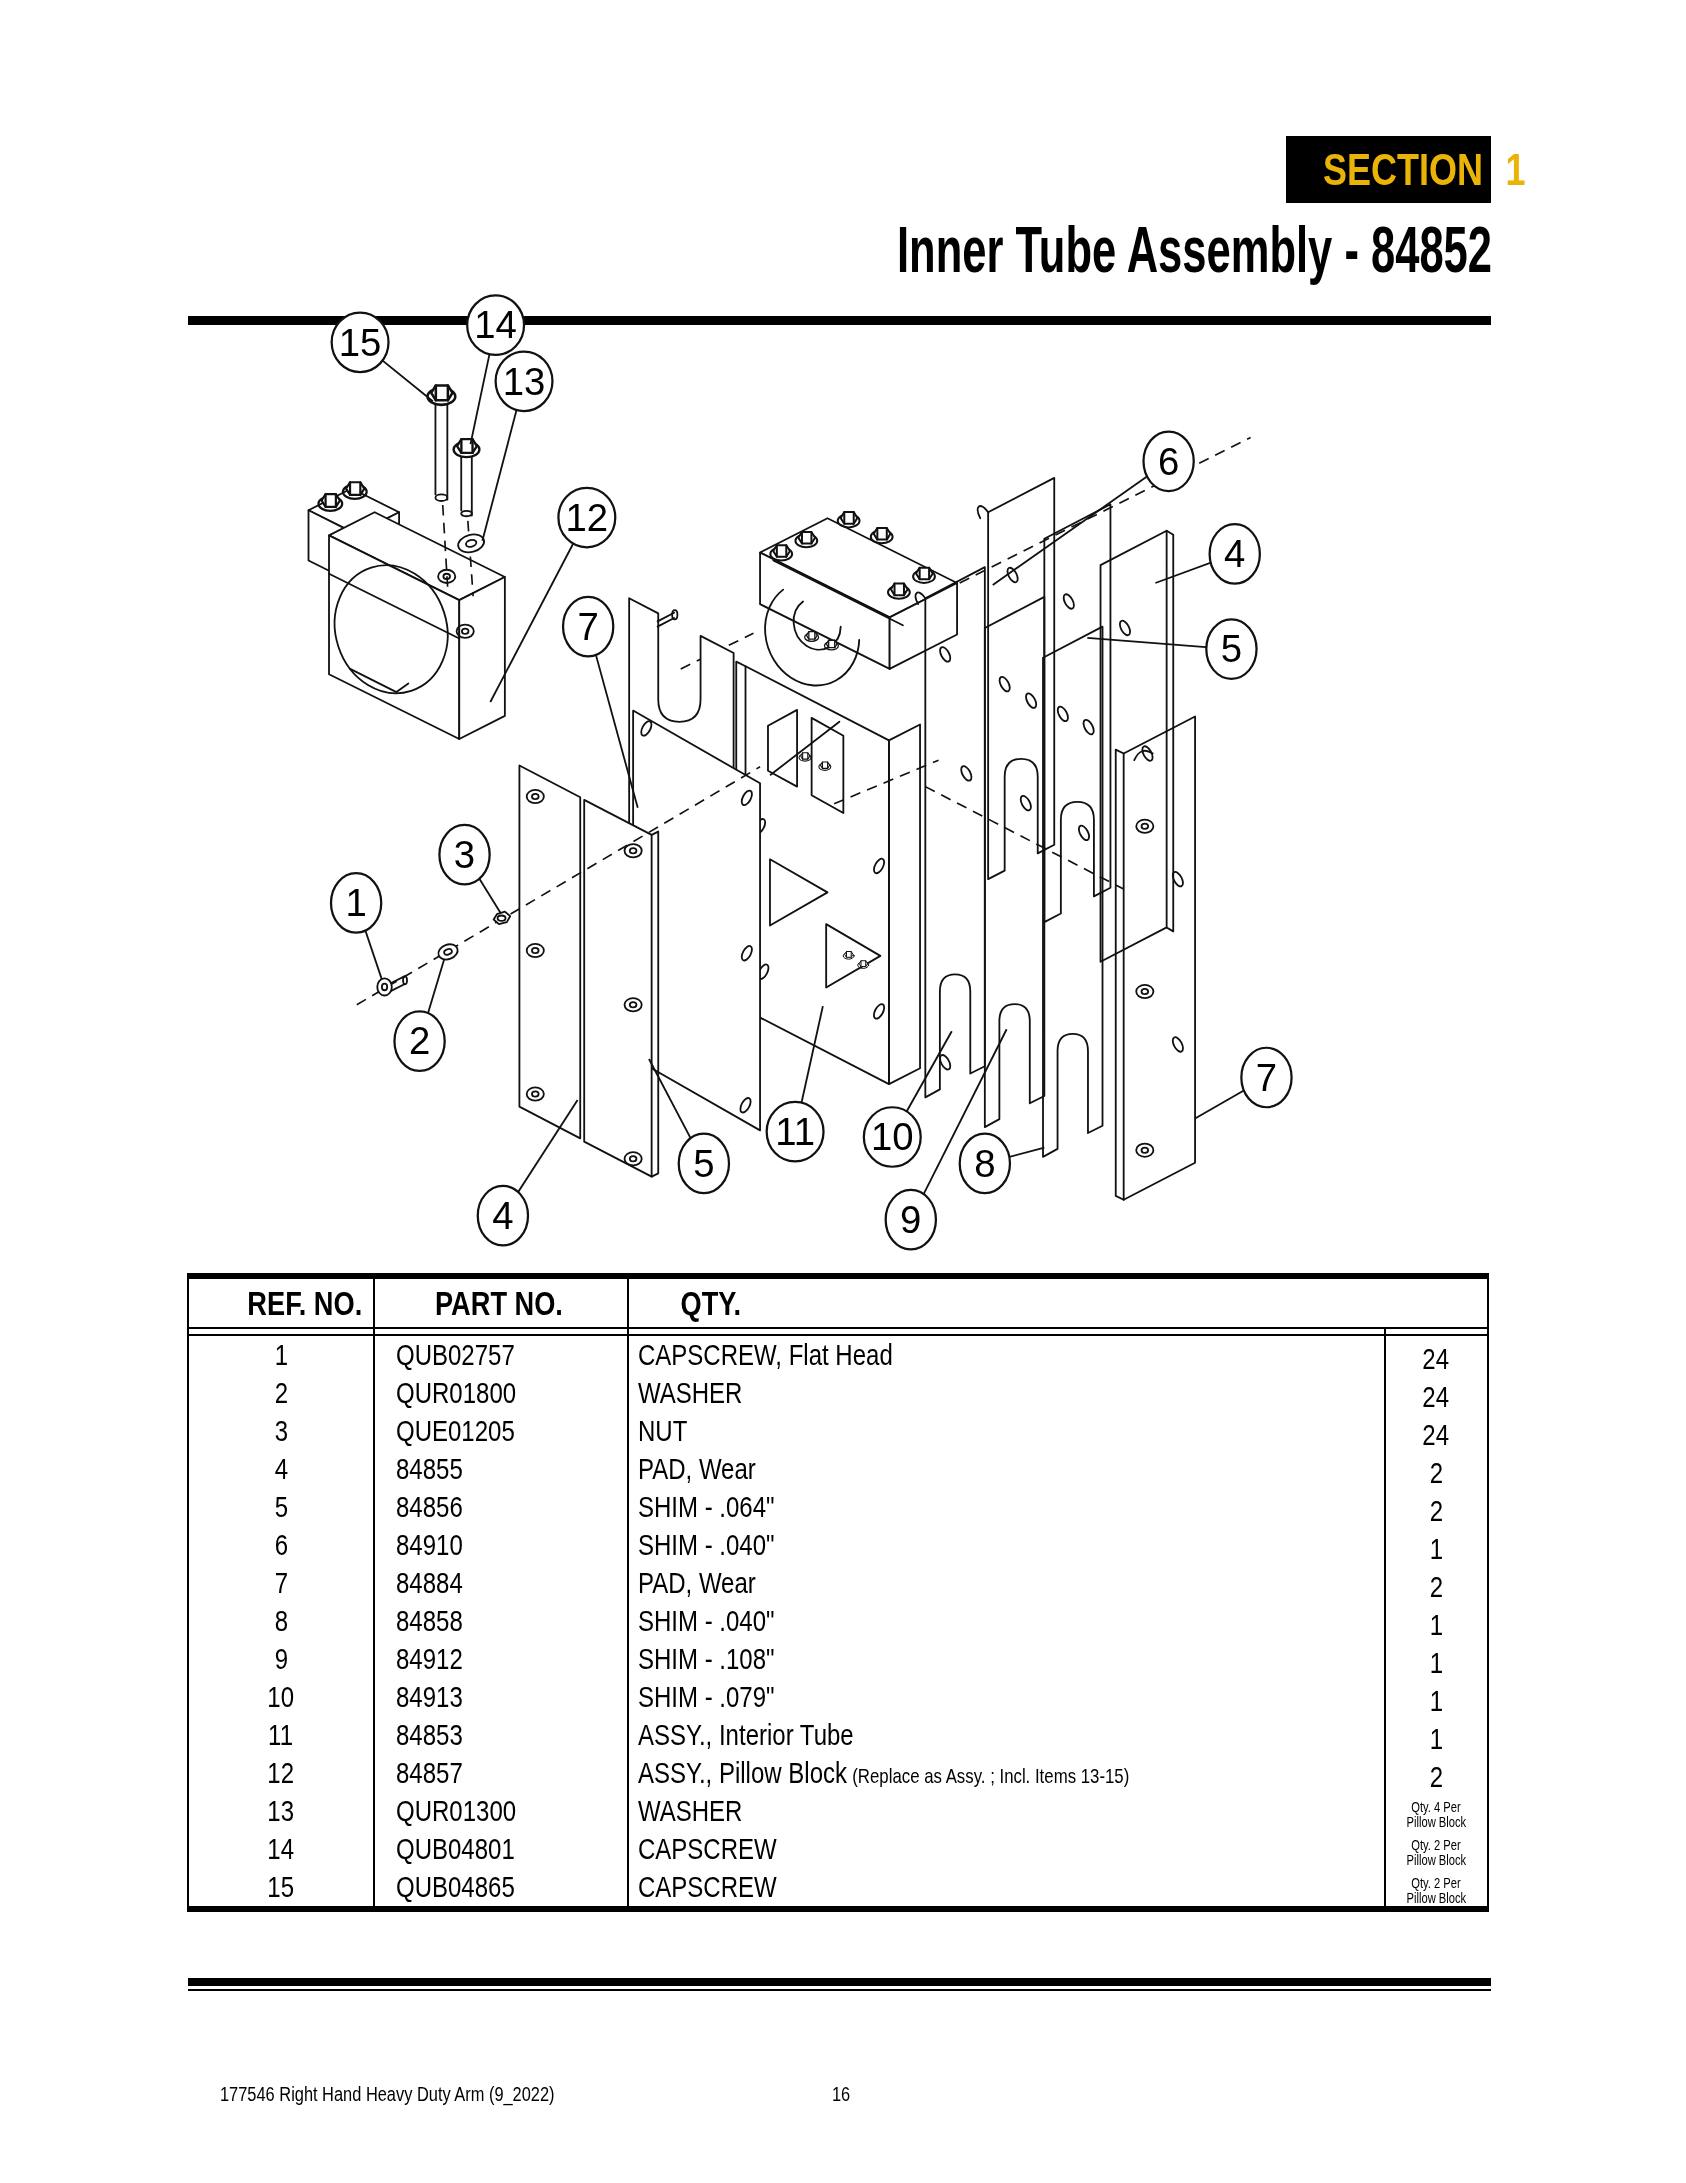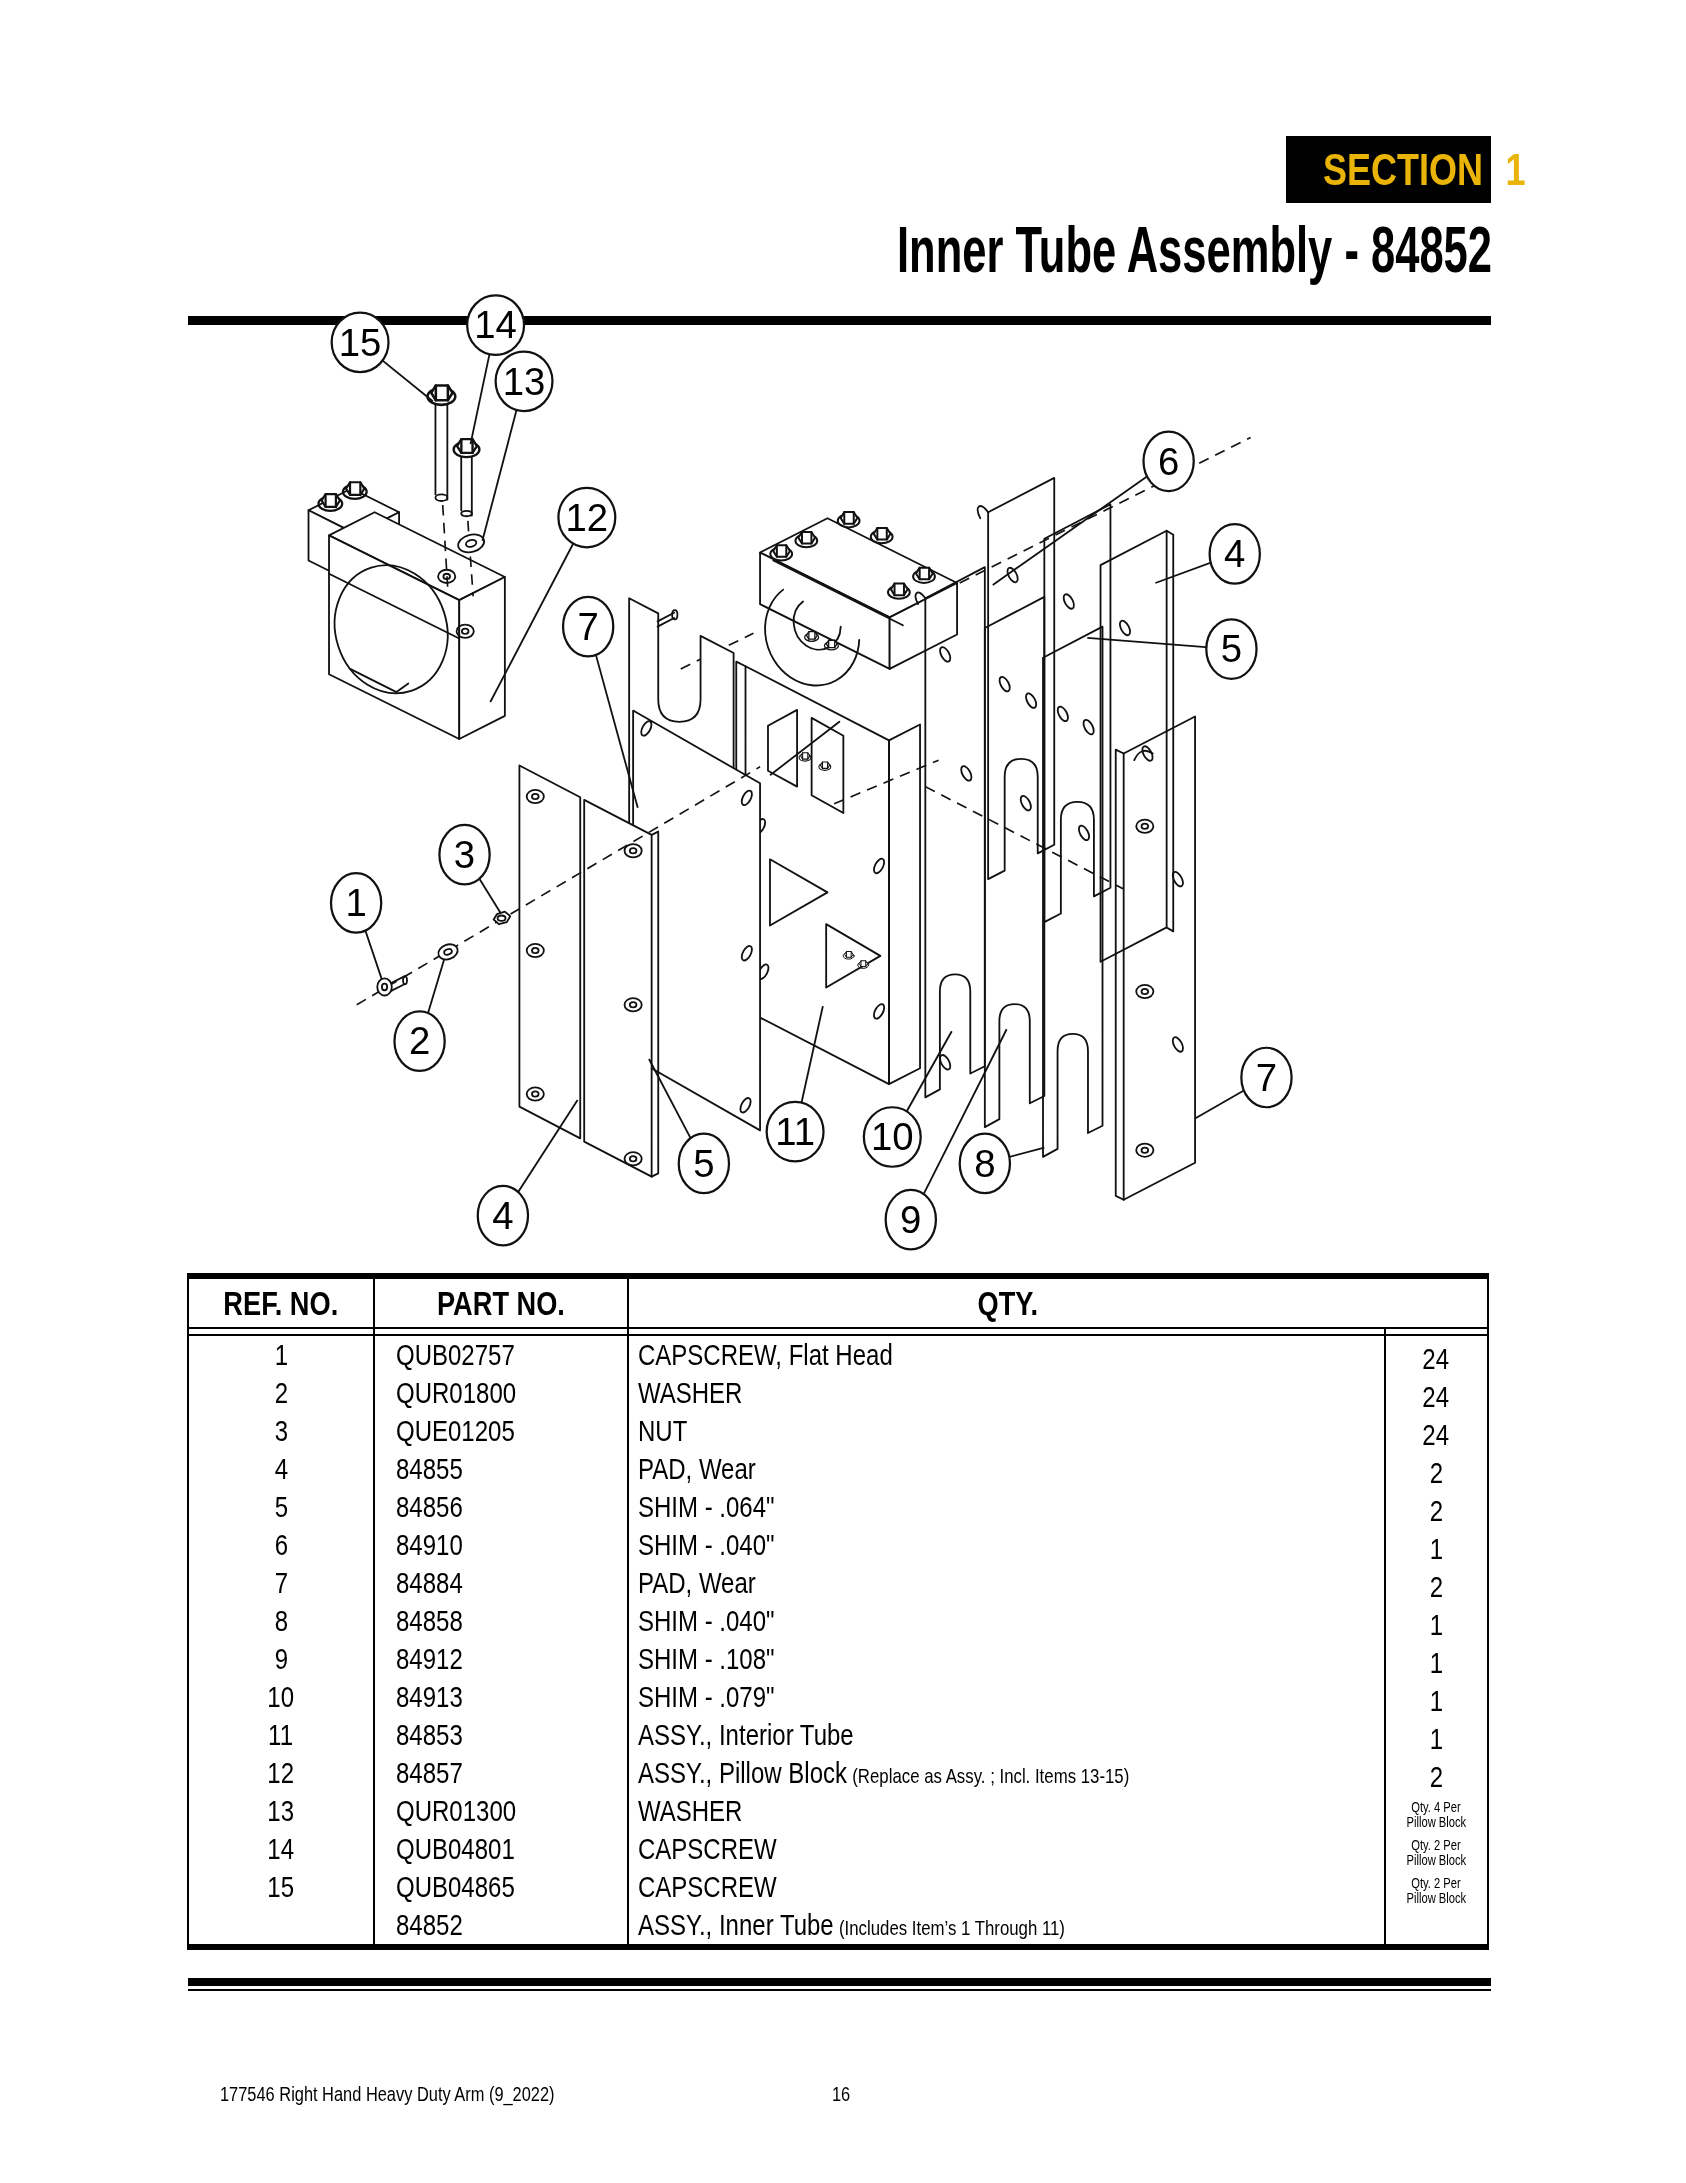--- a/index.html
+++ b/index.html
@@ -30,21 +30,21 @@
   .co-bubble{fill:#fff;stroke:#111;stroke-width:3.4;}
   .co-num{font-family:"Liberation Sans",sans-serif;font-size:58px;fill:#000;text-anchor:middle;}
 
   
   .parts-table{
     position:absolute;left:187px;top:1273px;width:1302px;box-sizing:border-box;
     border:2.6px solid #000;border-top-width:6px;border-bottom-width:6px;background:#fff;
   }
   .pt-grid{display:grid;grid-template-columns:186px 254px 757px 100px;}
   .pt-head{height:48px;border-bottom:2.6px solid #000;font-weight:bold;font-size:34px;}
-  .pt-head>div{display:flex;align-items:center;justify-content:center;}
+  .pt-head>div{display:flex;align-items:center;justify-content:flex-start;margin-left:44px;}
   .pt-strip{height:5.3px;border-bottom:2px solid #000;}
   .pt-row{height:38px;font-size:30px;}
   .c1,.c2,.c3{border-right:2px solid #000;box-sizing:border-box;}
   .cell-ref{display:flex;align-items:center;justify-content:center;}
   .cell-part{display:flex;align-items:center;padding-left:21px;}
   .cell-desc{display:flex;align-items:center;padding-left:9.3px;}
   .cell-qty{display:flex;align-items:center;justify-content:flex-end;flex-direction:column;line-height:1.05;}
   .desc-note{font-size:21px;margin-left:6.6px;}
   .qty-note{font-size:14px;line-height:15px;text-align:center;}
 
@@ -521,34 +521,20 @@
           </div>
       <div class="c3 cell-desc">
             <span class="cx"><span class="r-desc">CAPSCREW</span></span>
           </div>
       <div class="cell-qty">
             <div class="qty-note cxc">Qty. 2 Per</div>
             <div class="qty-note cxc">Pillow Block</div>
           </div>
     </div>
 
-    <div class="pt-grid pt-row">
-      <div class="c1 cell-ref">
-            <span class="cxc r-ref"></span>
-          </div>
-      <div class="c2 cell-part">
-            <span class="cx r-part">84852</span>
-          </div>
-      <div class="c3 cell-desc">
-            <span class="cx"><span class="r-desc">ASSY., Inner Tube</span><span class="desc-note r-note">(Includes Item’s 1 Through 11)</span></span>
-          </div>
-      <div class="cell-qty">
-            <span class="cxc"></span>
-          </div>
-    </div>
   </div>
   </div>
 
   <div class="rule-bot-thick"></div>
   <div class="rule-bot-thin"></div>
   <div class="footer-doc"><span class="cx">177546 Right Hand Heavy Duty Arm (9_2022)</span></div>
   <div class="footer-page"><span class="cx">16</span></div>
 
 </div>
 

